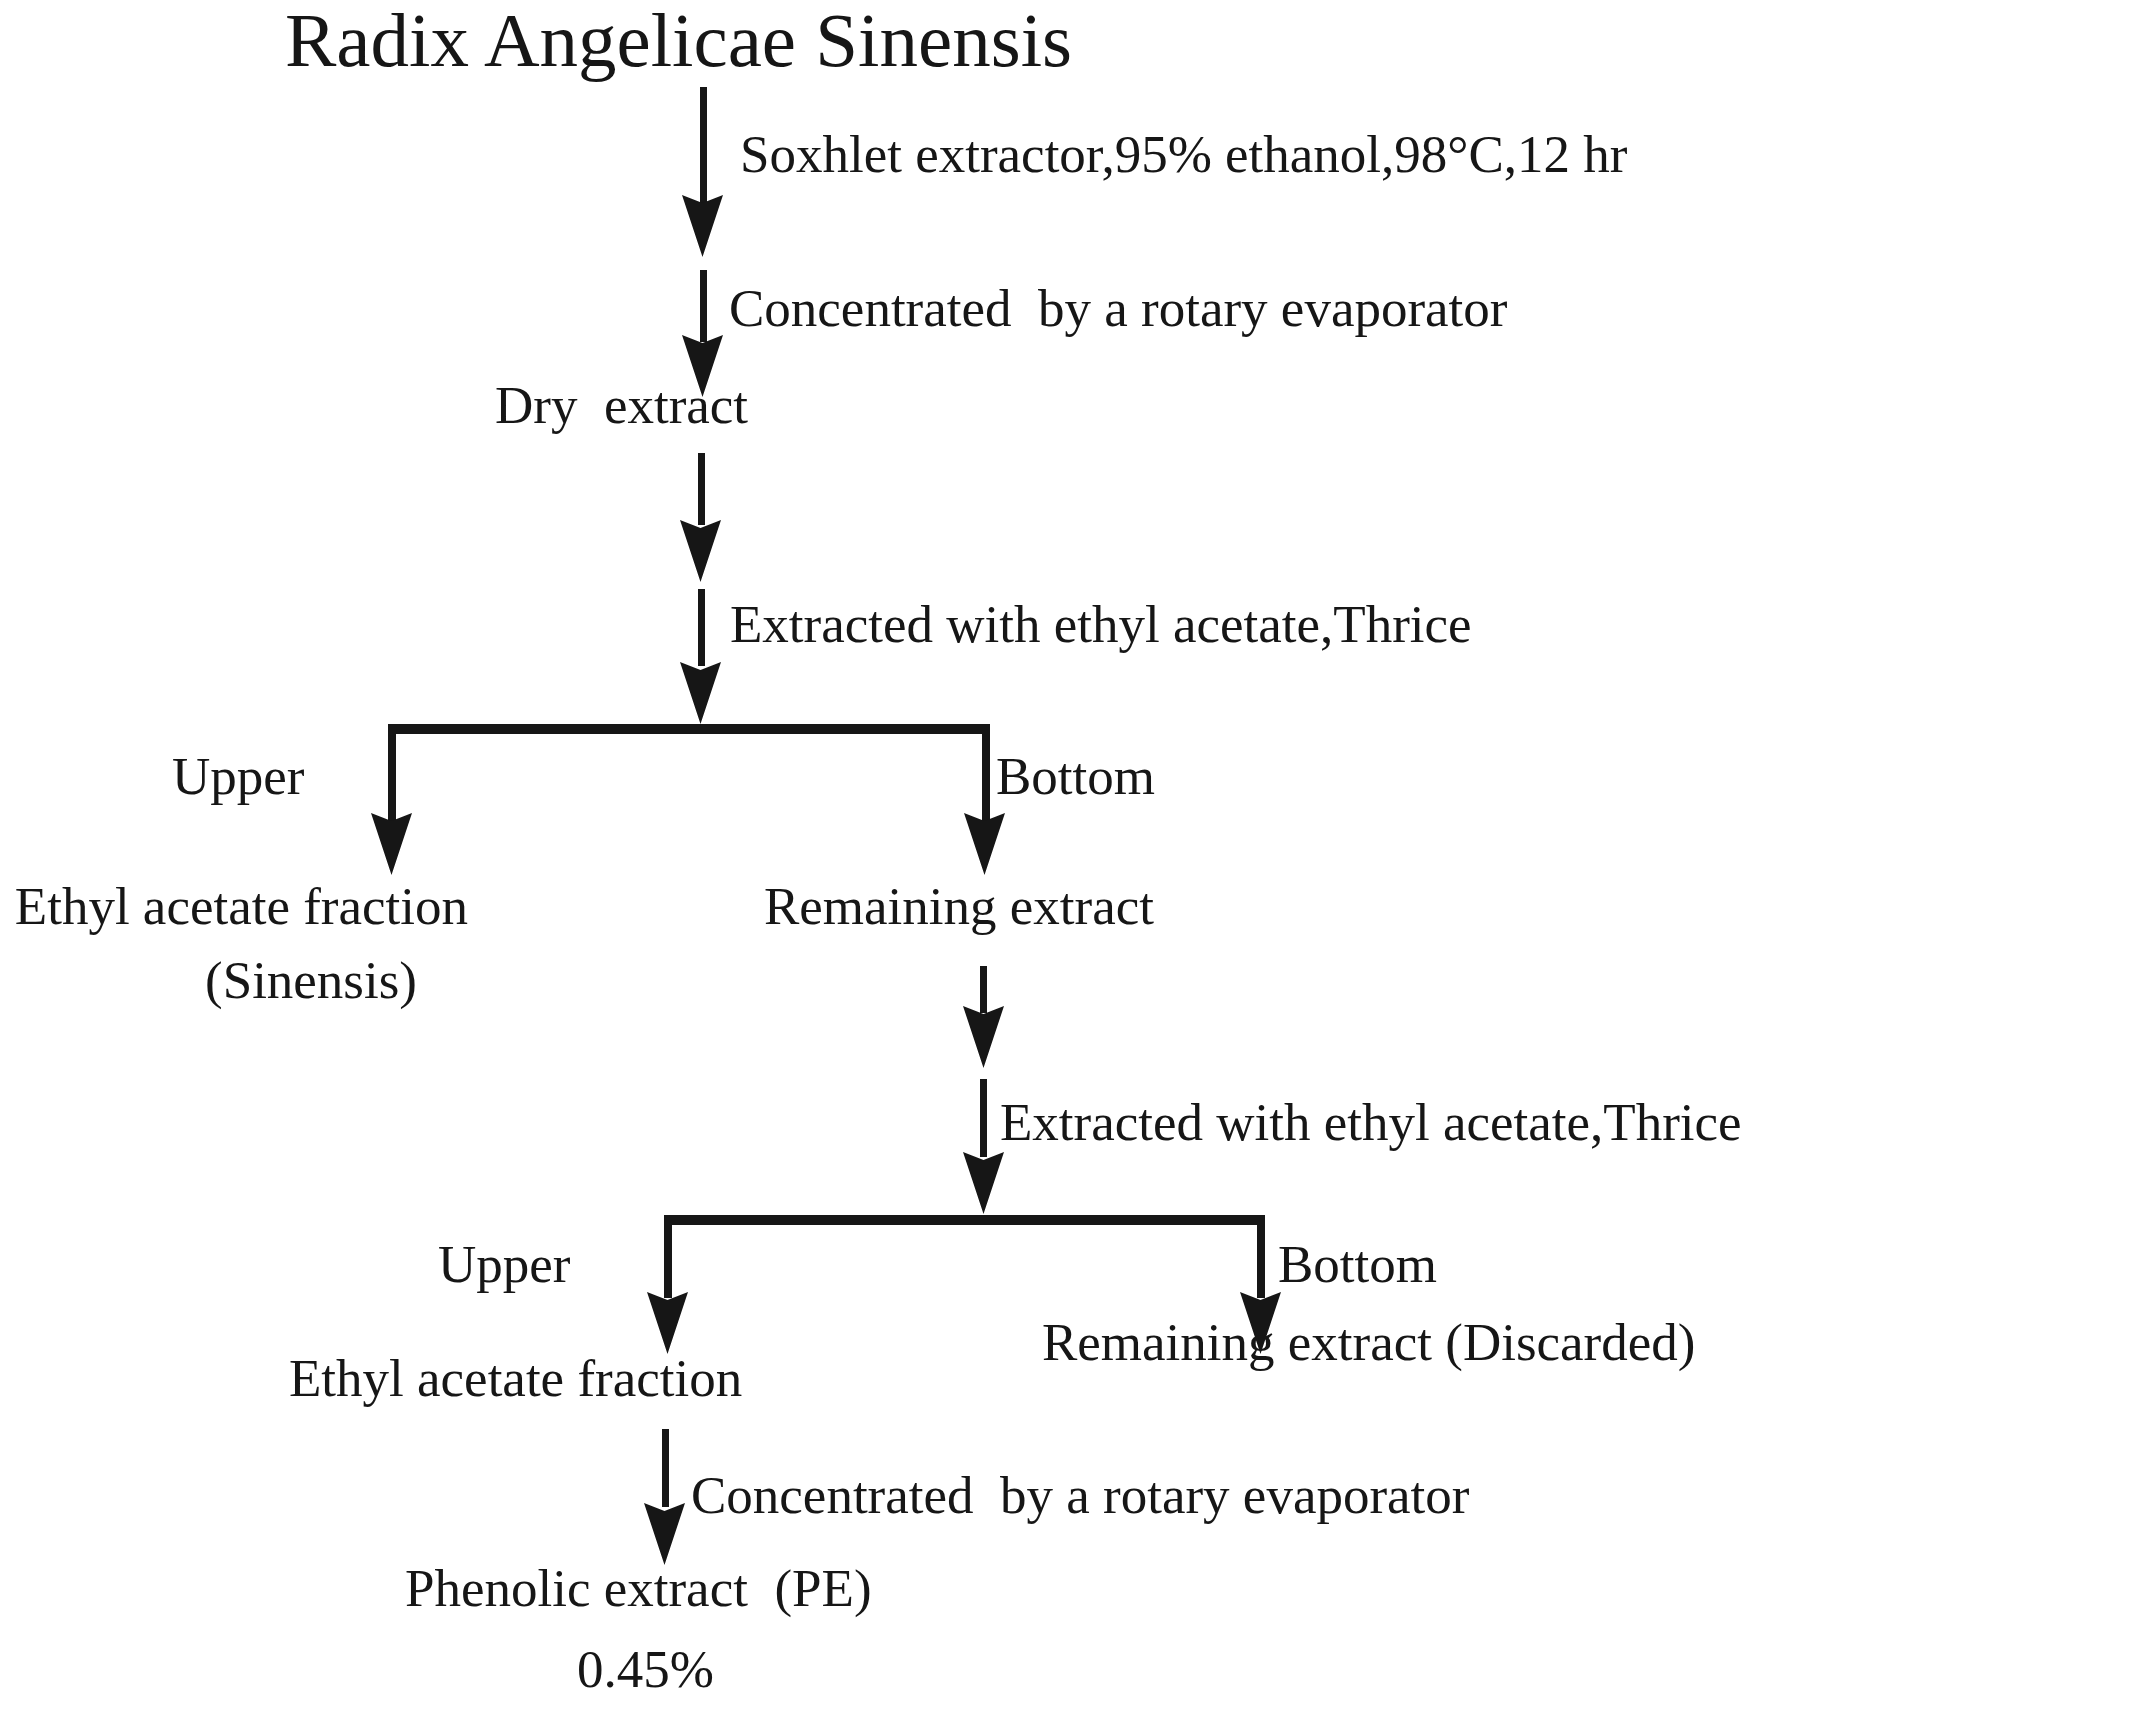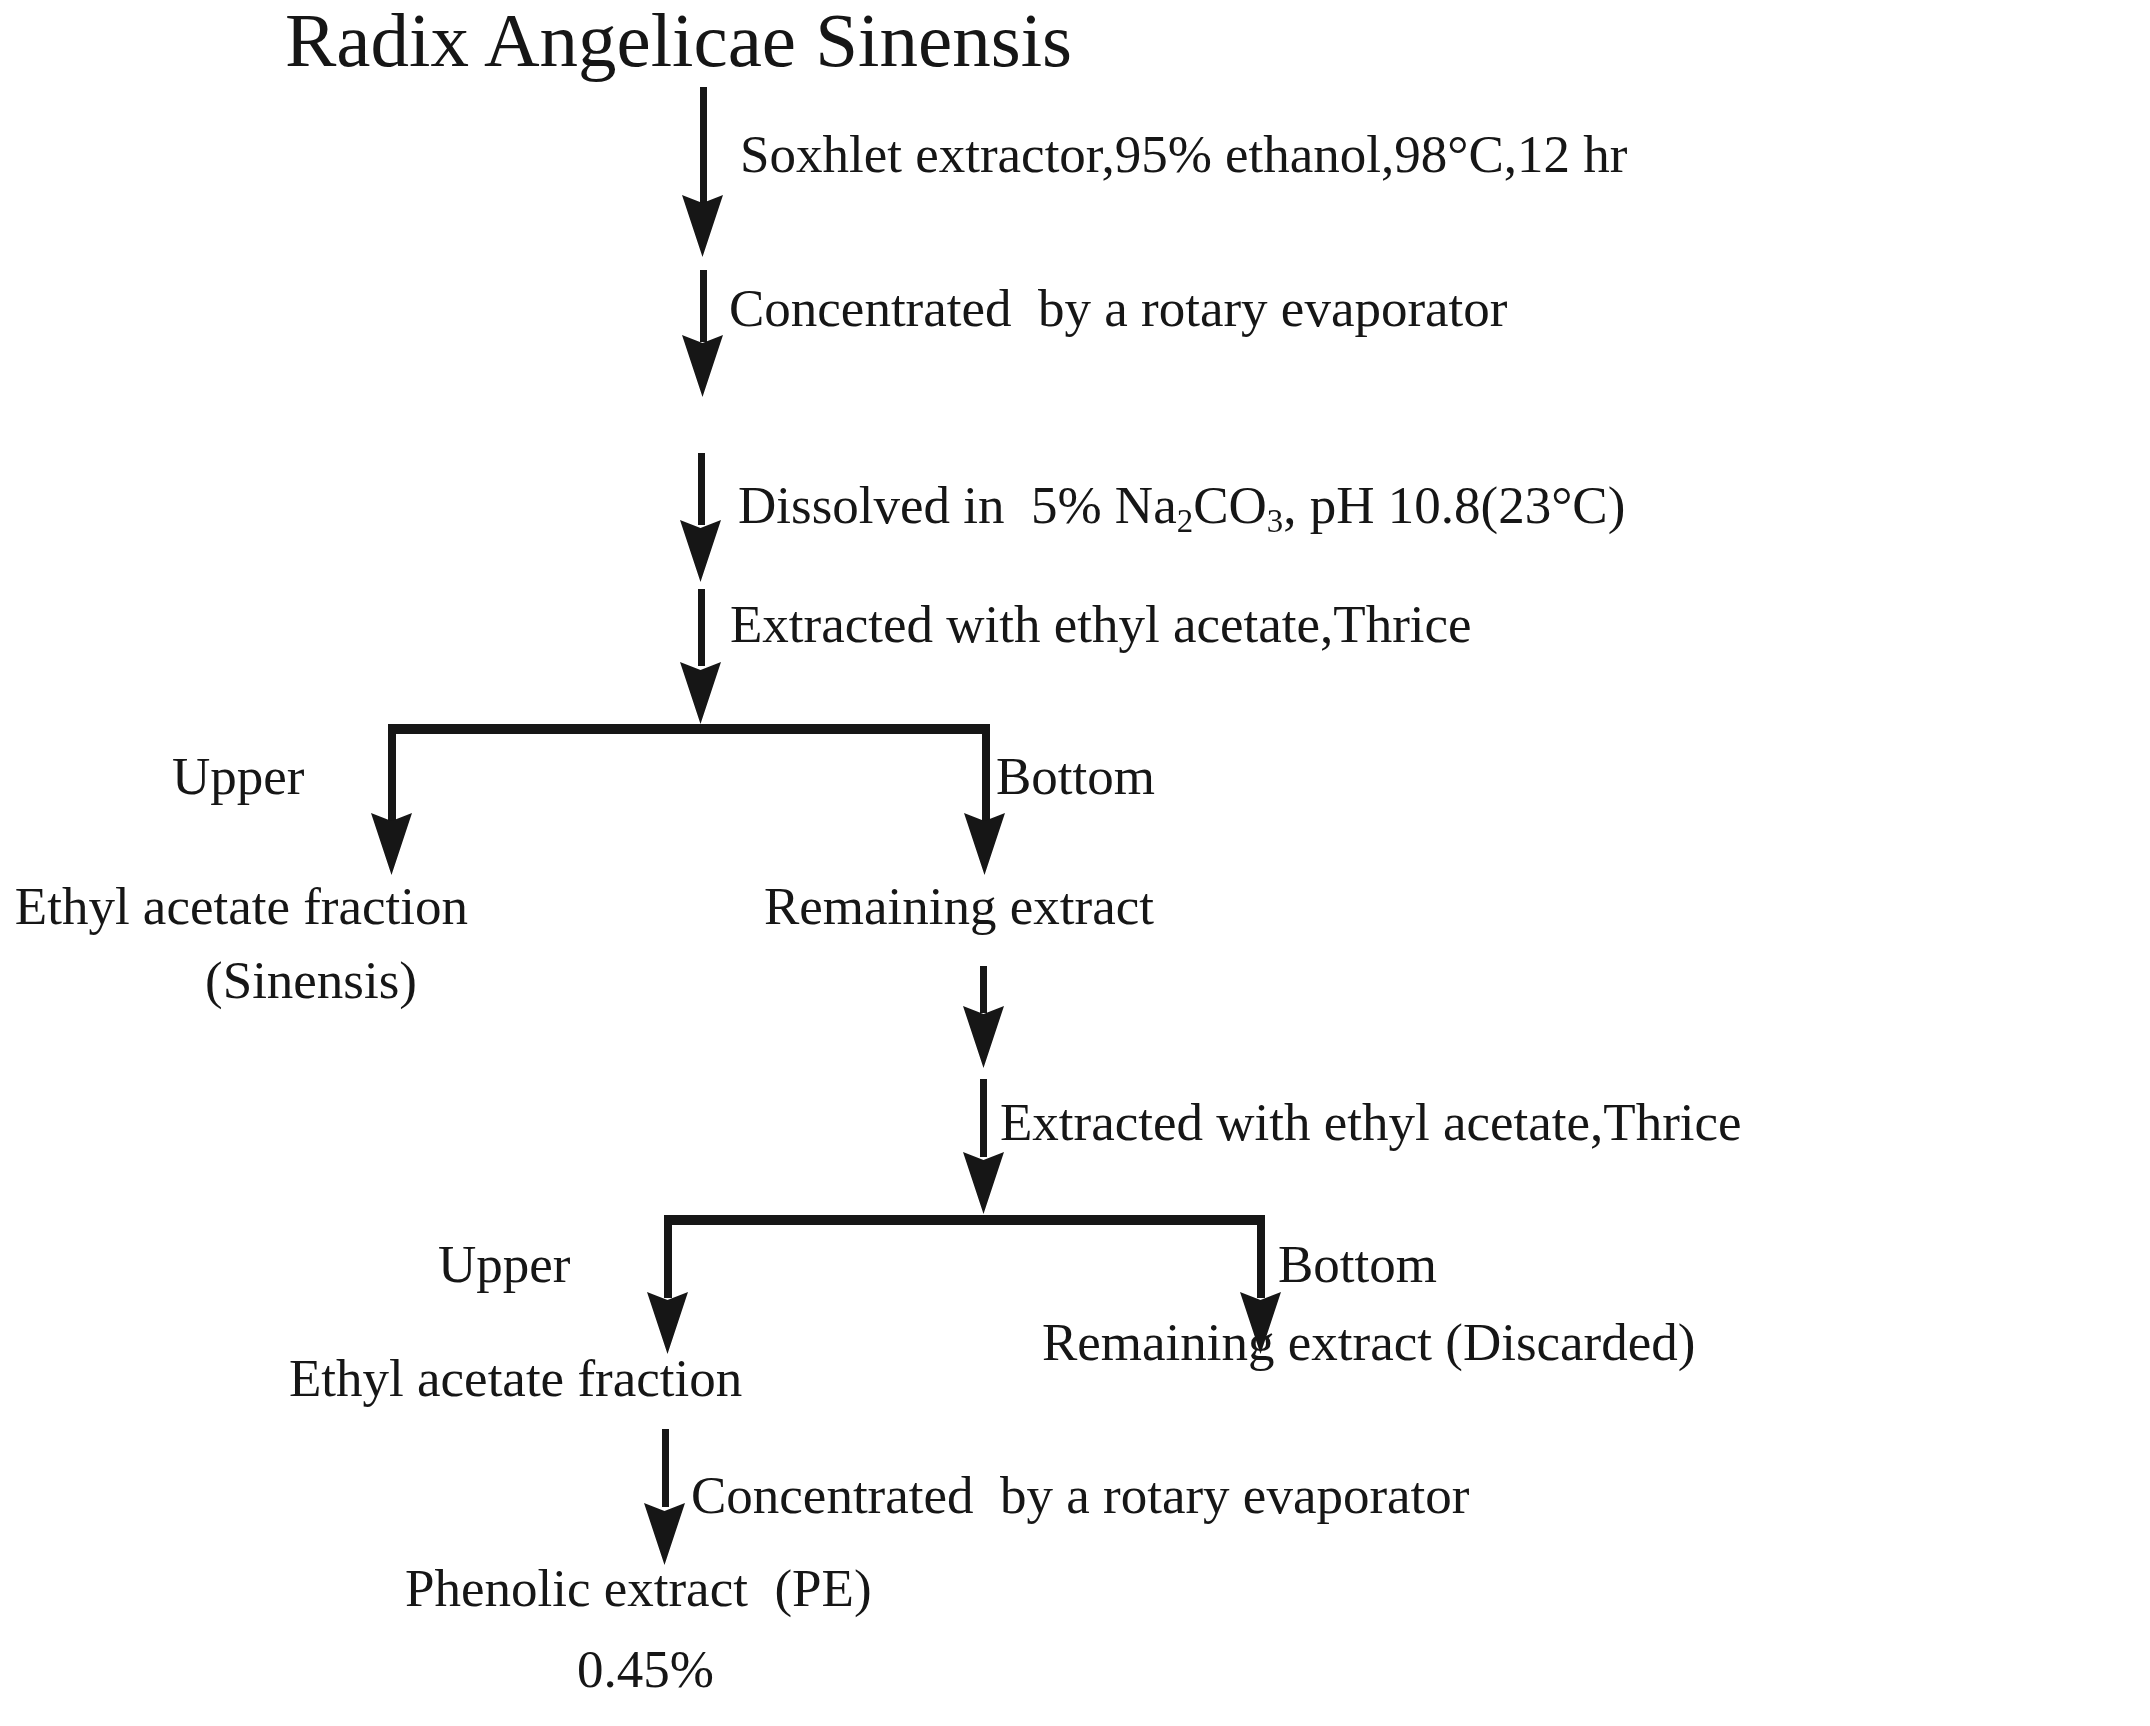--- a/index.html
+++ b/index.html
@@ -55,24 +55,24 @@
   <div class="lbl title" style="left:285px; top:0px;">Radix Angelicae Sinensis</div>
 
   <div class="vline" style="left:700px; top:87px; height:117px;"></div>
   <div class="ahead" style="left:682px; top:195px;"></div>
   <div class="lbl" style="left:740px; top:127px;">Soxhlet extractor,95% ethanol,98°C,12 hr</div>
 
   <div class="vline" style="left:700px; top:270px; height:72px;"></div>
   <div class="ahead" style="left:682px; top:335px;"></div>
   <div class="lbl" style="left:729px; top:281px;">Concentrated  by a rotary evaporator</div>
 
+  <div class="lbl" style="left:495px; top:378px;">Dry  extract</div>
 
   <div class="vline" style="left:698px; top:453px; height:72px;"></div>
   <div class="ahead" style="left:680px; top:520px;"></div>
-  <div class="lbl" style="left:738px; top:478px;"><span>Dissolved in  5% Na</span><span class="subscript">2</span><span>CO</span><span class="subscript">3</span><span>, pH 10.8(23°C)</span></div>
 
   <div class="vline" style="left:698px; top:589px; height:77px;"></div>
   <div class="ahead" style="left:680px; top:662px;"></div>
   <div class="lbl" style="left:730px; top:597px;">Extracted with ethyl acetate,Thrice</div>
 
   <div class="hbar" style="left:390px; top:724px; width:600px;"></div>
   <div class="vline thick" style="left:388px; top:724px; height:97px;"></div>
   <div class="ahead" style="left:371px; top:813px;"></div>
   <div class="vline thick" style="left:982px; top:724px; height:97px;"></div>
   <div class="ahead" style="left:964px; top:813px;"></div>

